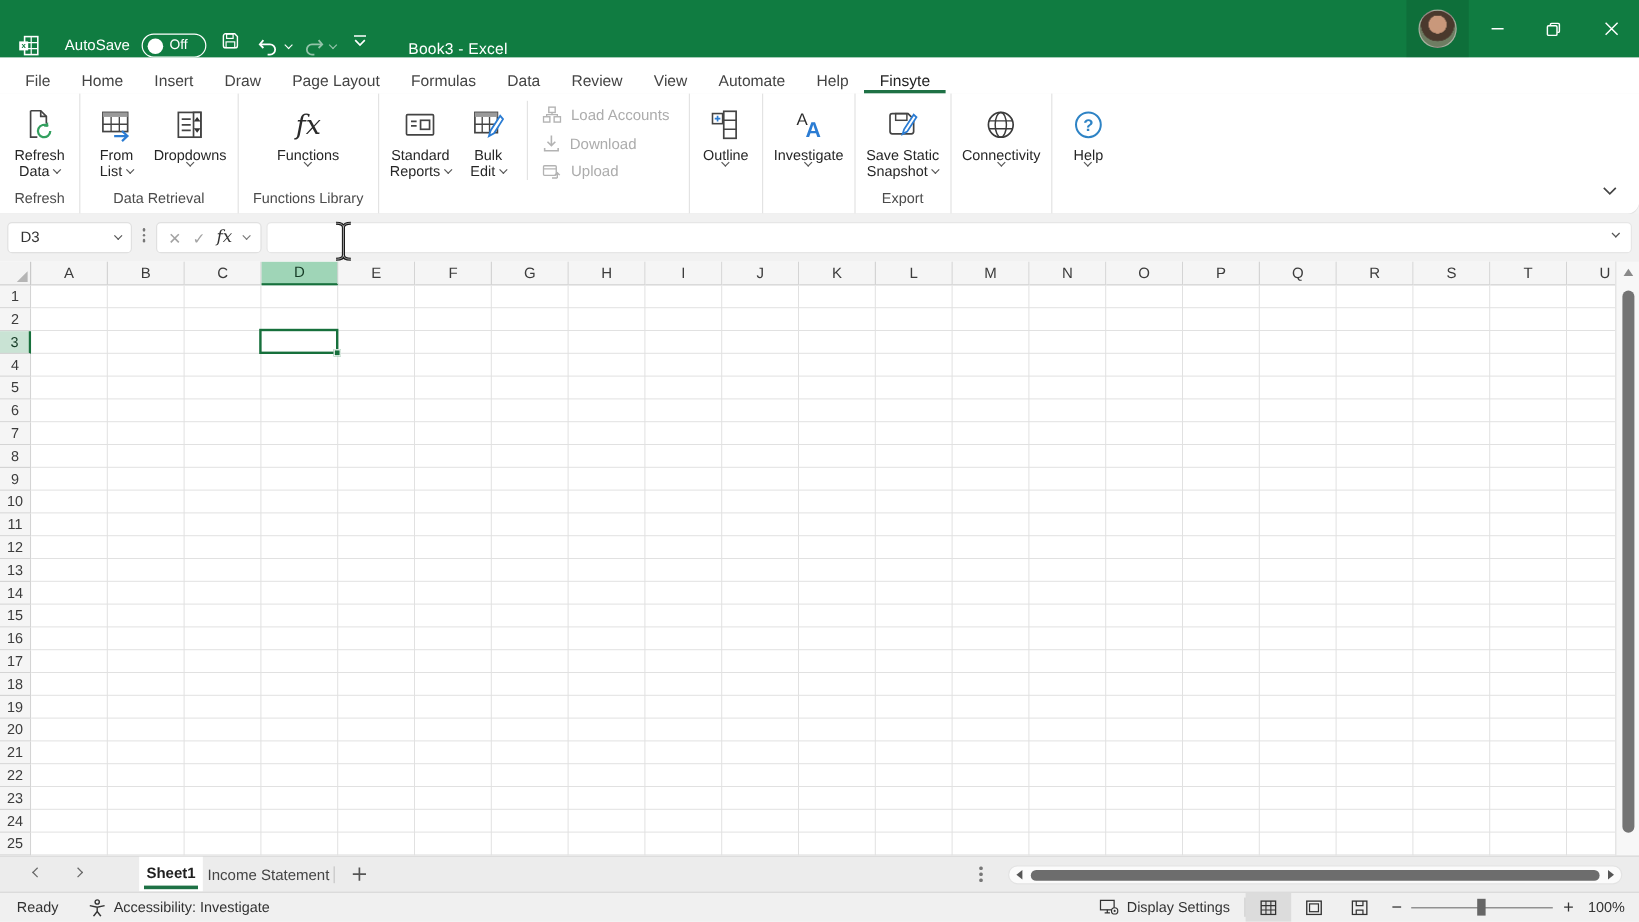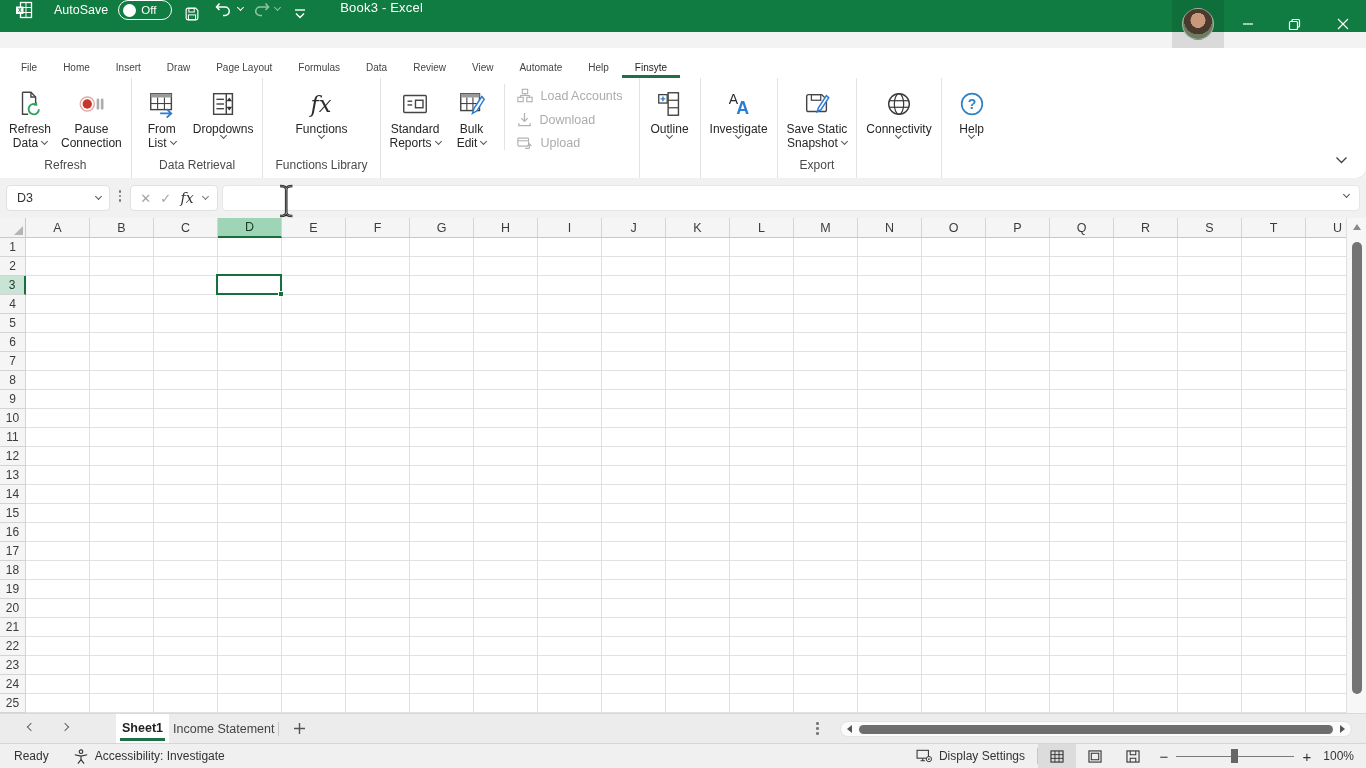--- a/index.html
+++ b/index.html
@@ -1,40 +1,40 @@
 <!DOCTYPE html>
 <html><head>
 <meta charset="utf-8">
 <style>
   * { margin:0; padding:0; box-sizing:border-box; }
   html,body { width:1366px; height:768px; overflow:hidden; font-family:"Liberation Sans",sans-serif; background:#F3F3F3; }
   i.chv { display:inline-block; width:6px; height:6px; border-right:1.4px solid currentColor; border-bottom:1.4px solid currentColor; transform:rotate(45deg); margin-top:-3px; }
   i.chv.sm { width:5px; height:5px; }
 
   
-  #titlebar { position:absolute; left:0; top:0; width:1366px; height:32px; background:#107C41; display:flex; align-items:flex-start; color:#fff; }
+  #titlebar { position:absolute; left:0; top:0; width:1366px; height:48px; background:#107C41; display:flex; align-items:flex-end; color:#fff; }
   .tb-icon { display:flex; align-items:center; justify-content:center; }
   #app-icon { margin-left:14px; }
   #autosave { display:flex; align-items:center; margin-left:20px; font-size:12.5px; }
   #autosave .pill { margin-left:10px; width:54px; height:20px; border:1.5px solid #fff; border-radius:10px; display:flex; align-items:center; font-size:11.5px; cursor:pointer; }
   #autosave .knob { width:13px; height:13px; background:#fff; border-radius:50%; margin:0 5px 0 4px; }
   .qat-btn { width:28px; height:28px; display:flex; align-items:center; justify-content:center; margin-left:6px; cursor:pointer; border-radius:3px; }
   .qat-group { display:flex; align-items:center; margin-left:8px; cursor:pointer; }
   .dim { opacity:.55; }
   #doc-title { margin-left:26px; font-size:13px; letter-spacing:.2px; }
   #searchbox { position:absolute; left:507px; top:9px; width:368px; height:30px; background:#D3E1D8; border:1px solid #9FBCAC; border-radius:4px; display:flex; align-items:center; color:#1E2823; cursor:text; }
   #searchbox .mag { margin:0 10px 0 32px; }
   #searchbox .stext { font-size:13px; color:#20262B; }
   #avatar-wrap { position:absolute; left:1172px; top:0; width:52px; height:48px; background:rgba(0,0,0,.10); display:flex; align-items:center; justify-content:center; cursor:pointer; }
   #avatar { width:32px; height:32px; border-radius:50%; background:radial-gradient(circle at 50% 38%, #C9987B 0 31%, #4A392D 32% 58%, #6E7D62 59% 100%); border:1px solid rgba(255,255,255,.4); }
   .winbtn { position:absolute; top:0; width:47px; height:48px; display:flex; align-items:center; justify-content:center; cursor:pointer; }
 
   
   #tabrow { position:absolute; left:0; top:48px; width:1366px; height:30px; background:#fff; display:flex; align-items:center; }
-  .rtab { font-size:10px; color:#444; padding:13px 13px 5px 13px; cursor:pointer; height:30px; display:flex; align-items:center; }
+  .rtab { font-size:13px; color:#444; padding:13px 13px 5px 13px; cursor:pointer; height:30px; display:flex; align-items:center; }
   .rtab.active { color:#222; border-bottom:3px solid #1E7145; padding-bottom:2px; font-weight:400; }
   #tabrow-right { position:absolute; right:12px; top:51px; display:flex; gap:10px; }
   .top-btn { height:24px; border:1px solid #C3C3C3; border-radius:4px; background:#fff; display:flex; align-items:center; gap:6px; padding:0 10px; font-size:12.5px; color:#333; cursor:pointer; }
 
   
   #ribbon { position:absolute; left:0; top:78px; width:1366px; height:100px; background:#fff; border-radius:0 0 10px 0; box-shadow:0 1px 0 #E2E2E2; display:flex; }
   .rgroup { display:flex; flex-direction:column; padding:0 4px; }
   .rgroup + .rgroup { border-left:1px solid #E3E3E3; }
   .rgroup-buttons { flex:1; display:flex; align-items:flex-start; justify-content:center; padding-top:6px; }
   .rgroup-label { height:20px; text-align:center; font-size:12px; color:#4B4B4B; white-space:nowrap; padding:0 8px 4px 8px; }
@@ -230,35 +230,20 @@
               <path d="M17 3.5v5h5" fill="none" stroke="#444" stroke-width="1.5"></path>
               <path d="M8 3.5V27h6" fill="none" stroke="#444" stroke-width="1.5"></path>
               <path d="M25.5 21.5a5.5 5.5 0 1 1-2.2-4.4" fill="none" stroke="#33A05F" stroke-width="2"></path>
               <path d="M23.5 13.5l0.3 4 -4 0.2z" fill="#33A05F"></path>
             </svg>
         </span>
         <span class="blabel"><span>Refresh</span><br>
           <span class="l2">
               <span>Data</span>
               <i class="chv sm"></i>
-            </span>
-        </span>
-      </div>
-      <div class="big-btn">
-        <span class="bicon">
-          <svg width="30" height="30" viewBox="0 0 32 32">
-              <circle cx="12" cy="16" r="5" fill="#C4362E"></circle>
-              <circle cx="12" cy="16" r="7.5" fill="none" stroke="#E4A9A5" stroke-width="1.5"></circle>
-              <rect x="22" y="10" width="2.8" height="12" rx="1.4" fill="#ADADAD"></rect>
-              <rect x="26.5" y="10" width="2.8" height="12" rx="1.4" fill="#ADADAD"></rect>
-            </svg>
-        </span>
-        <span class="blabel"><span>Pause</span><br>
-          <span class="l2">
-              <span>Connection</span>
             </span>
         </span>
       </div>
     </div>
     <div class="rgroup-label">Refresh</div>
   </div>
 
   <div class="rgroup">
     <div class="rgroup-buttons">
       <div class="big-btn">

